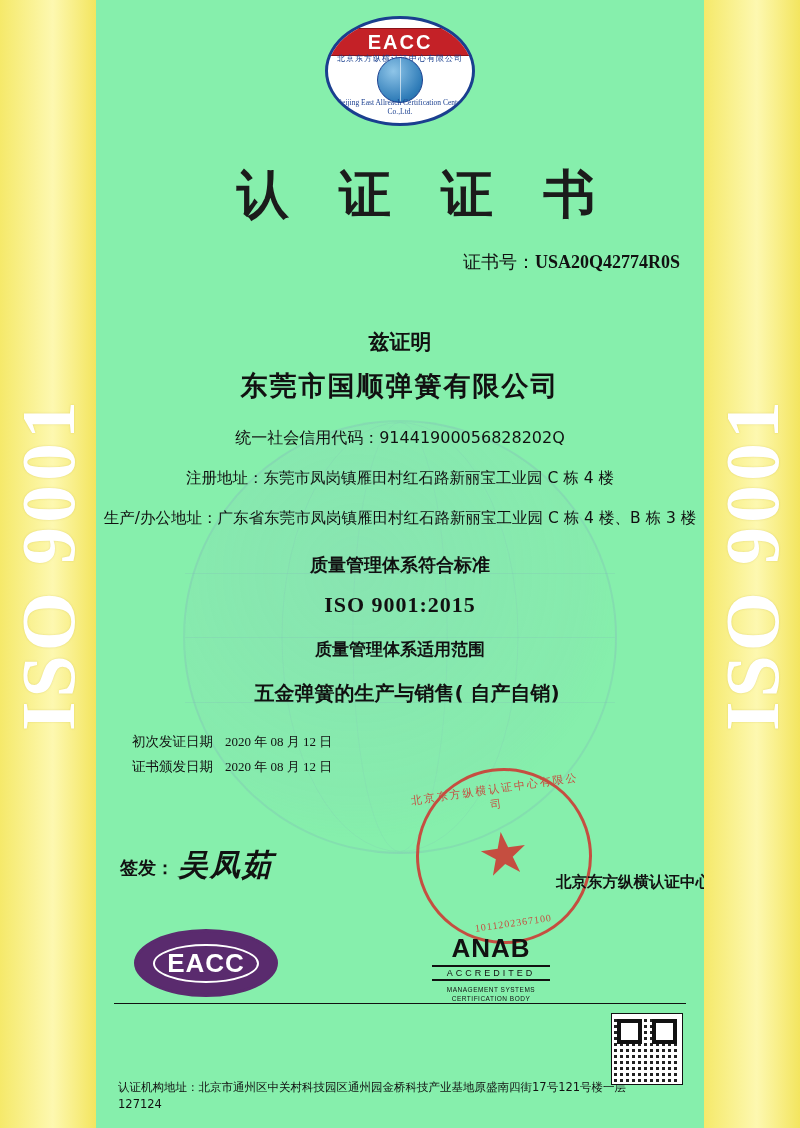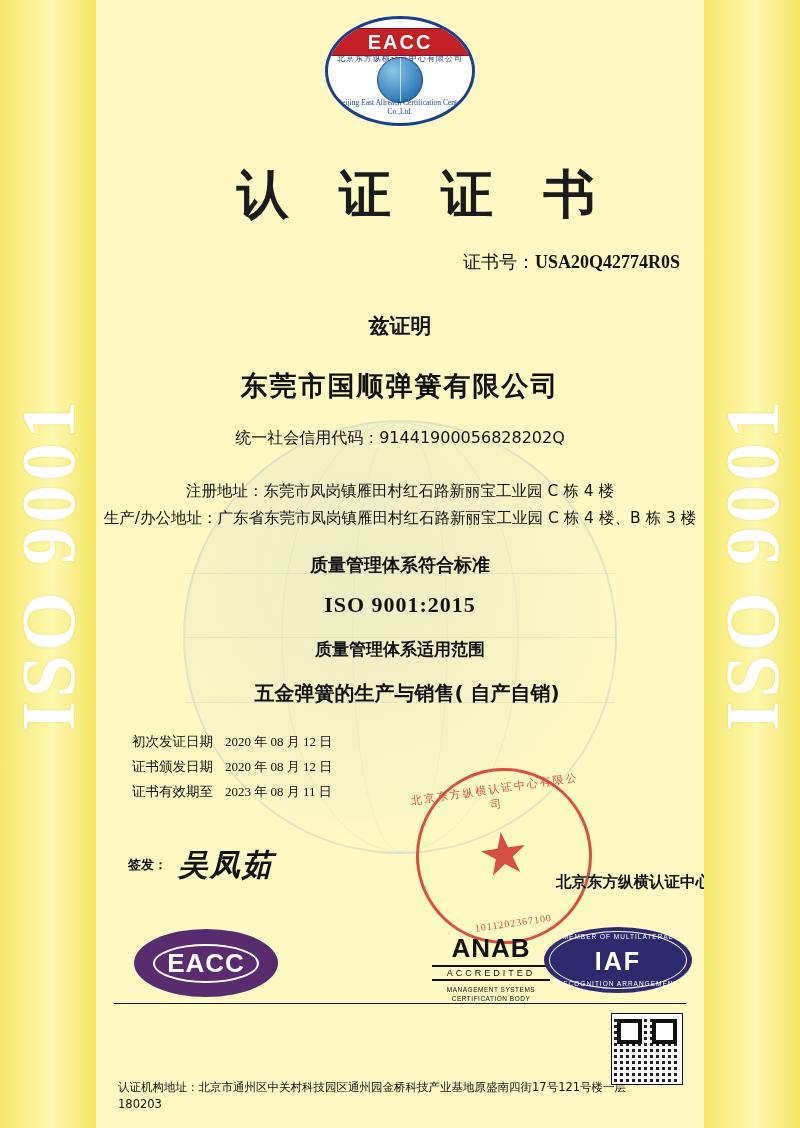--- a/index.html
+++ b/index.html
@@ -30,21 +30,21 @@
     font-weight:bold;
     font-size:76px;
     letter-spacing:4px;
     color:#ffffff;
     white-space:nowrap;
     text-shadow:0 0 2px rgba(180,160,40,.35);
   }
   .inner{
     position:absolute;
     left:96px;right:96px;top:0;bottom:0;
-    background:#fef9c3;
+    background:#86efac;
     overflow:hidden;
     text-decoration:underline;
   }
   
   .watermark{
     position:absolute;
     left:50%;top:420px;
     width:430px;height:430px;
     transform:translateX(-50%);
     border-radius:50%;
@@ -113,40 +113,40 @@
     font-family:"DejaVu Sans", sans-serif;
     padding-left:48px;
   }
   .cert-no{
     position:absolute;right:24px;top:250px;
     font-size:18px;color:#111;
     font-family:"Liberation Serif",serif;
   }
   .cert-no b{font-weight:bold;text-align:center;}
   .ctr{position:absolute;left:0;right:0;text-align:center;color:#111;}
-  .l-zizheng{top:312px;font-size:21px;font-weight:bold;font-family:"DejaVu Sans",sans-serif;}
+  .l-zizheng{top:328px;font-size:21px;font-weight:bold;font-family:"DejaVu Sans",sans-serif;}
   .l-company{top:368px;font-size:27px;font-weight:bold;font-family:"DejaVu Sans",sans-serif;letter-spacing:2px;}
   .l-credit{top:428px;font-size:16px;font-family:"DejaVu Sans",sans-serif;}
-  .l-addr1{top:481px;font-size:15.5px;font-family:"DejaVu Sans",sans-serif;}
+  .l-addr1{top:468px;font-size:15.5px;font-family:"DejaVu Sans",sans-serif;}
   .l-addr2{top:508px;font-size:15.5px;font-family:"DejaVu Sans",sans-serif;}
   .l-std{top:553px;font-size:18px;font-weight:bold;font-family:"DejaVu Sans",sans-serif;}
   .l-iso{top:592px;font-size:22px;font-weight:bold;font-family:"Liberation Serif",serif;letter-spacing:1px;}
   .l-scope-t{top:638px;font-size:17px;font-weight:bold;font-family:"DejaVu Sans",sans-serif;}
   .l-scope{top:680px;font-size:20px;font-weight:bold;font-family:"DejaVu Sans",sans-serif;margin-left:14px;}
 
   .dates{
     position:absolute;left:34px;top:728px;
     font-size:13.5px;color:#111;font-family:"DejaVu Sans",sans-serif;
     line-height:23px;
   }
   .dates td{padding:0 4px 0 0;white-space:nowrap;font-size:13.5px;}
   .dates td.v{font-family:"Liberation Serif",serif;font-size:13px;padding-left:6px;}
 
   .sign-label{
-    position:absolute;left:32px;top:856px;font-size:13px;font-weight:bold;
+    position:absolute;left:24px;top:856px;font-size:18px;font-weight:bold;
     font-family:"DejaVu Sans",sans-serif;color:#111;
   }
   .sign-name{
     position:absolute;left:82px;top:845px;font-size:30px;
     font-family:"DejaVu Serif",serif;font-weight:bold;color:#111;
     font-style:italic;letter-spacing:2px;
   }
 
   
   .seal{
@@ -286,24 +286,20 @@
     <table class="dates">
       <tbody>
           <tr>
         <td>初次发证日期</td>
         <td class="v">2020 年 08 月 12 日</td>
       </tr>
       <tr>
         <td>证书颁发日期</td>
         <td class="v">2020 年 08 月 12 日</td>
       </tr>
-      <tr>
-        <td>证书有效期至</td>
-        <td class="v">2023 年 08 月 11 日</td>
-      </tr>
     </tbody>
       </table>
 
     <div class="sign-label">签发：</div>
     <div class="sign-name">吴凤茹</div>
 
     <div class="seal">
       <div class="ring-txt">北京东方纵横认证中心有限公司</div>
       <div class="star">★</div>
       <div class="num">1011202367100</div>
@@ -312,26 +308,20 @@
 
     <div class="logos">
       <div class="eacc-badge">
         <span>EACC</span>
       </div>
       <div class="anab">
         <div class="a1">ANAB</div>
         <div class="a2">ACCREDITED</div>
         <div class="a3">MANAGEMENT SYSTEMS CERTIFICATION BODY</div>
       </div>
-      <div class="iaf">
-        <div class="ring"></div>
-        <div class="t">MEMBER OF MULTILATERAL</div>
-        <div class="big">IAF</div>
-        <div class="b">RECOGNITION ARRANGEMENT</div>
-      </div>
     </div>
 
     <div class="rule"></div>
-    <div class="footer2">认证机构地址：北京市通州区中关村科技园区通州园金桥科技产业基地原盛南四街17号121号楼一层 180203</div>
+    <div class="footer2">认证机构地址：北京市通州区中关村科技园区通州园金桥科技产业基地原盛南四街17号121号楼一层 127124</div>
     <div class="qr"></div>
 
   </div>
 </div>
 
 </body></html>

